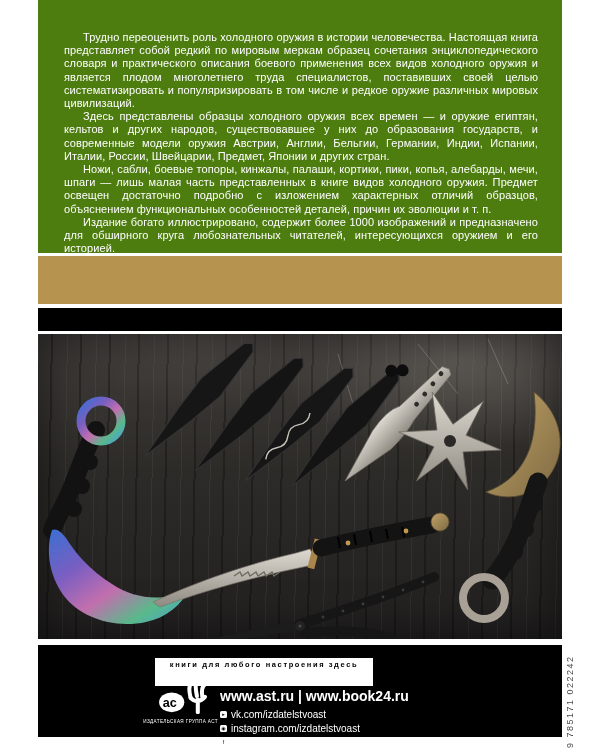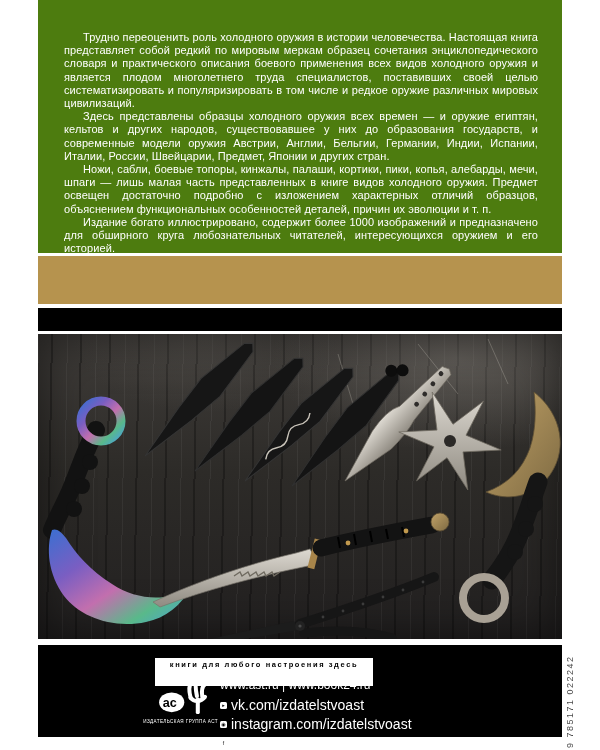--- a/index.html
+++ b/index.html
@@ -24,25 +24,25 @@
     box-shadow:inset 0 0 50px rgba(0,0,0,.55);}
   .photo svg{display:block;width:524px;height:305px;}
   
   .footer{position:absolute;left:38px;top:645px;width:524px;height:92px;background:#000;color:#fff;}
   .banner{position:absolute;left:89px;top:13px;width:218px;height:28px;background:#fff;color:#000;
           font-size:7.5px;font-weight:bold;letter-spacing:1.6px;text-align:center;line-height:14px;
           text-transform:lowercase;margin-left:28px;}
   .logo{position:absolute;left:100px;top:33px;width:80px;height:54px;text-align:right;}
   .logo-caption{font-size:4.6px;color:#fff;letter-spacing:.4px;margin-top:1px;white-space:nowrap;}
   .links{position:absolute;left:182px;top:33px;width:140px;}
-  .sites{font-size:12px;font-weight:normal;margin-bottom:5px;white-space:nowrap;}
+  .sites{font-size:14px;font-weight:bold;margin-bottom:5px;white-space:nowrap;margin-top:10px;}
   .soc{display:flex;align-items:center;margin-bottom:3.2px;white-space:nowrap;}
   .sic{display:inline-block;width:7px;height:7px;background:#fff;color:#000;border-radius:1.5px;
        font-size:5px;line-height:7px;text-align:center;margin-right:4px;flex:0 0 auto;}
-  .soc span.lbl{font-size:14px;}
+  .soc span.lbl{font-size:10px;}
   .barcode{position:absolute;left:329px;top:19px;width:121px;height:64px;background:#fff;color:#000;
            box-sizing:border-box;padding:2px 4px 0 4px;text-align:center;}
   .isbn{font-size:8px;letter-spacing:.2px;white-space:nowrap;}
   .bars{height:38px;margin-top:1px;
     background:repeating-linear-gradient(90deg,#000 0 1px,#fff 1px 3px,#000 3px 5px,#fff 5px 6px,
       #000 6px 7px,#fff 7px 10px,#000 10px 12px,#fff 12px 14px);}
   .bar-digits{font-size:9px;letter-spacing:2px;line-height:11px;white-space:nowrap;}
   .vertical-digits{position:absolute;left:565px;top:652px;height:96px;writing-mode:vertical-rl;
        transform:rotate(180deg);font-size:9px;color:#4a4a4a;letter-spacing:1.5px;white-space:nowrap;}
 </style>

